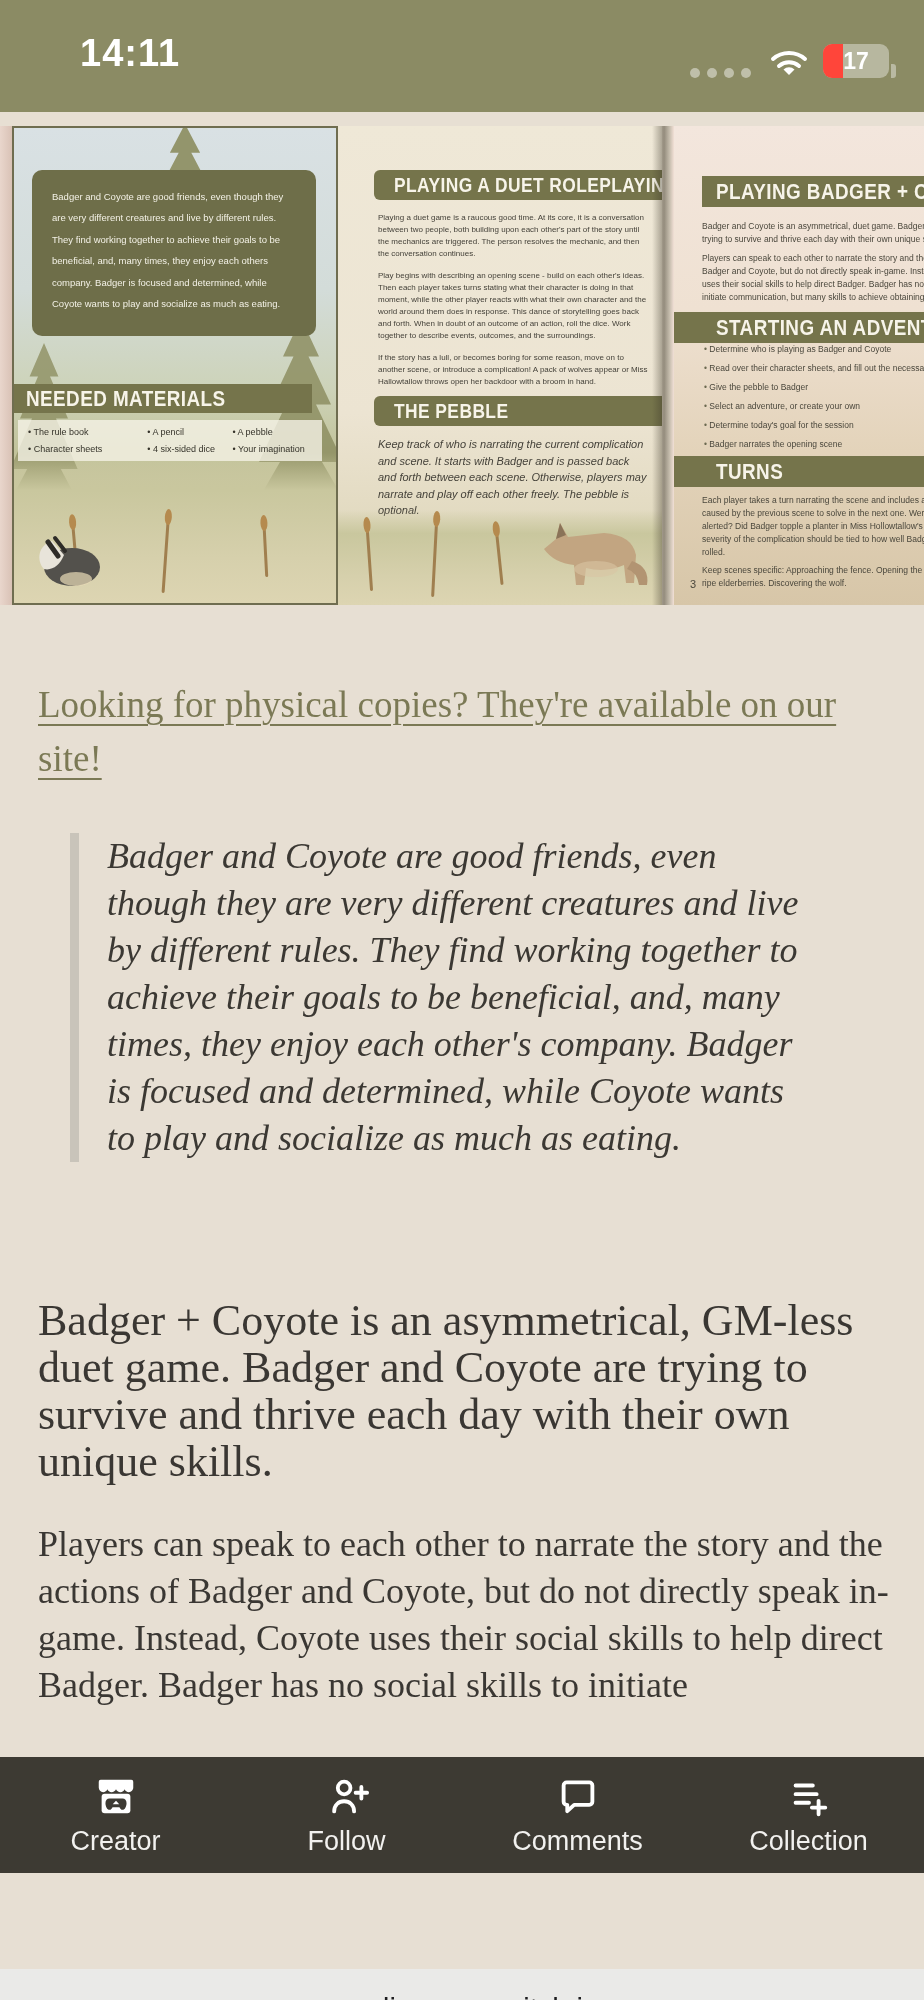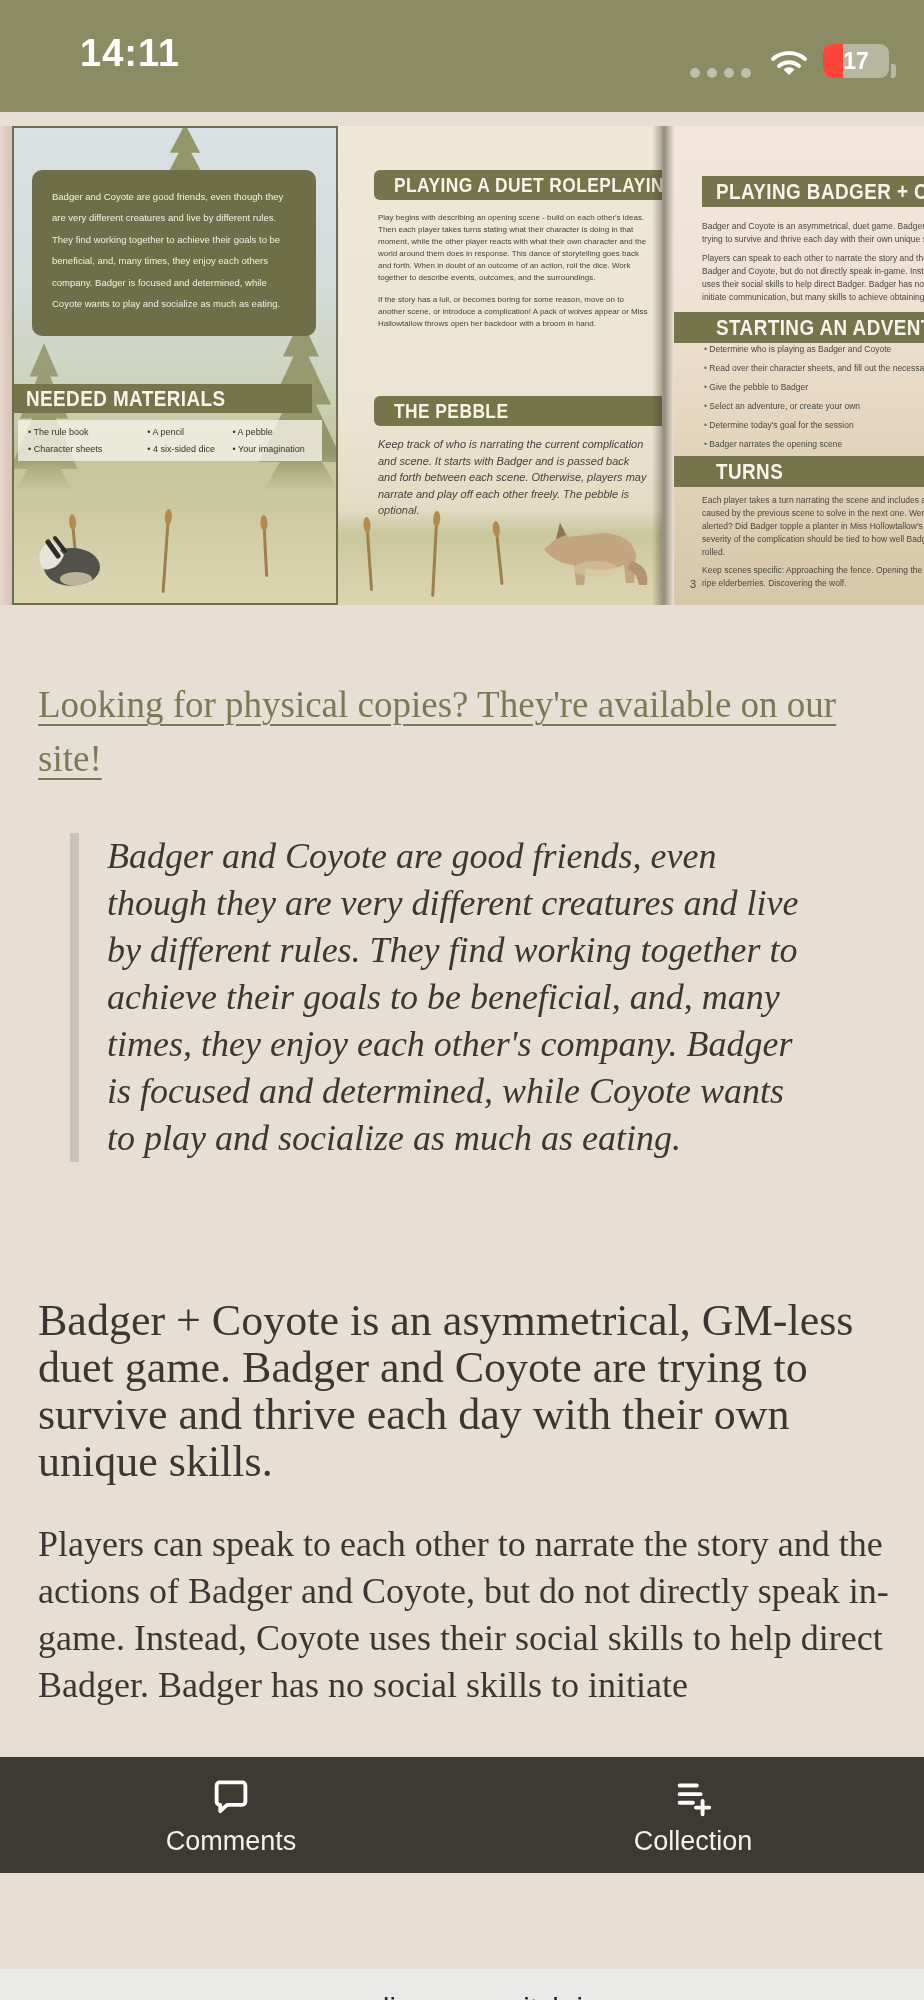--- a/index.html
+++ b/index.html
@@ -136,20 +136,21 @@
         <span>4 six-sided dice</span>
         <span>Your imagination</span>
       </div>
     </div>
 
     <div class="page-mid">
       <div class="mid-bar1 accent">
         <h3><span>PLAYING A DUET ROLEPLAYING GAME</span></h3>
       </div>
       <div class="mid-text">
+        <p>Playing a duet game is a raucous good time. At its core, it is a conversation between two people, both building upon each other's part of the story until the mechanics are triggered. The person resolves the mechanic, and then the conversation continues.</p>
         <p>Play begins with describing an opening scene - build on each other's ideas. Then each player takes turns stating what their character is doing in that moment, while the other player reacts with what their own character and the world around them does in response. This dance of storytelling goes back and forth. When in doubt of an outcome of an action, roll the dice. Work together to describe events, outcomes, and the surroundings.</p>
         <p>If the story has a lull, or becomes boring for some reason, move on to another scene, or introduce a complication! A pack of wolves appear or Miss Hallowtallow throws open her backdoor with a broom in hand.</p>
       </div>
       <div class="mid-bar2 accent">
         <h3><span>THE PEBBLE</span></h3>
       </div>
       <div class="mid-pebble">Keep track of who is narrating the current complication and scene. It starts with Badger and is passed back and forth between each scene. Otherwise, players may narrate and play off each other freely. The pebble is optional.</div>
       <div class="grass" style="height:95px;"></div>
       <div class="stalk" style="left:30px;bottom:14px;height:60px;transform:rotate(-4deg);"></div>
       <div class="stalk" style="left:95px;bottom:8px;height:72px;transform:rotate(3deg);"></div>
@@ -209,20 +210,37 @@
 
   <div class="content">
     <a class="page-link" href="#">Looking for physical copies? They're available on our site!</a>
     <div class="quote">Badger and Coyote are good friends, even though they are very different creatures and live by different rules. They find working together to achieve their goals to be beneficial, and, many times, they enjoy each other's company. Badger is focused and determined, while Coyote wants to play and socialize as much as eating.</div>
     <div class="body-p1">Badger + Coyote is an asymmetrical, GM-less duet game. Badger and Coyote are trying to survive and thrive each day with their own unique skills.</div>
     <div class="body-p2">Players can speak to each other to narrate the story and the actions of Badger and Coyote, but do not directly speak in-game. Instead, Coyote uses their social skills to help direct Badger. Badger has no social skills to initiate</div>
   </div>
 
   <div class="toolbar">
     <div class="tb-item">
+      <svg viewBox="0 0 24 24">
+        <path fill="#fff" d="M4 3h16a1 1 0 0 1 1 1v3.1c0 1.3-1 2.4-2.3 2.4-1 0-1.9-.6-2.2-1.5-.3.9-1.2 1.5-2.2 1.5-1 0-1.9-.6-2.3-1.5-.4.9-1.3 1.5-2.3 1.5-1 0-1.9-.6-2.2-1.5-.3.9-1.2 1.5-2.2 1.5C4 9.5 3 8.4 3 7.1V4a1 1 0 0 1 1-1z"></path>
+        <rect x="4.5" y="10.3" width="15" height="10.2" rx="1.6" fill="#fff"></rect>
+        <path fill="#3d3a33" d="M8.6 12.8c-1.3 0-2.1 1.1-2.1 2.4 0 1.6.9 3.5 2.1 3.5.8 0 1.2-.7 1.6-1.4h3.6c.4.7.8 1.4 1.6 1.4 1.2 0 2.1-1.9 2.1-3.5 0-1.3-.8-2.4-2.1-2.4z"></path>
+        <path fill="#fff" d="M12 13.9l1.7 1.9h-3.4z"></path>
+      </svg>
+      <div class="tb-label">Creator</div>
+    </div>
+    <div class="tb-item">
+      <svg viewBox="0 0 24 24" fill="none" stroke="#fff" stroke-width="2" stroke-linecap="round">
+        <circle cx="10.5" cy="7.3" r="3.3"></circle>
+        <path d="M5.3 19.5c0-3.2 2.3-5.3 5.2-5.3s5.2 2.1 5.2 5.3"></path>
+        <path d="M16.5 9.8h6M19.5 6.8v6"></path>
+      </svg>
+      <div class="tb-label">Follow</div>
+    </div>
+    <div class="tb-item">
       <svg viewBox="0 0 24 24" fill="none" stroke="#fff" stroke-width="2" stroke-linejoin="round">
         <path d="M4.5 6a1.6 1.6 0 0 1 1.6-1.6h11.8A1.6 1.6 0 0 1 19.5 6v8.5a1.6 1.6 0 0 1-1.6 1.6H10l-3.6 3.3v-3.3h-.3a1.6 1.6 0 0 1-1.6-1.6z"></path>
       </svg>
       <div class="tb-label">Comments</div>
     </div>
     <div class="tb-item">
       <svg viewBox="0 0 24 24" fill="none" stroke="#fff" stroke-width="2" stroke-linecap="round">
         <path d="M5 6h9M5 10.5h11M5 15h7"></path>
         <path d="M13.5 17.5h7M17 14v7"></path>
       </svg>

